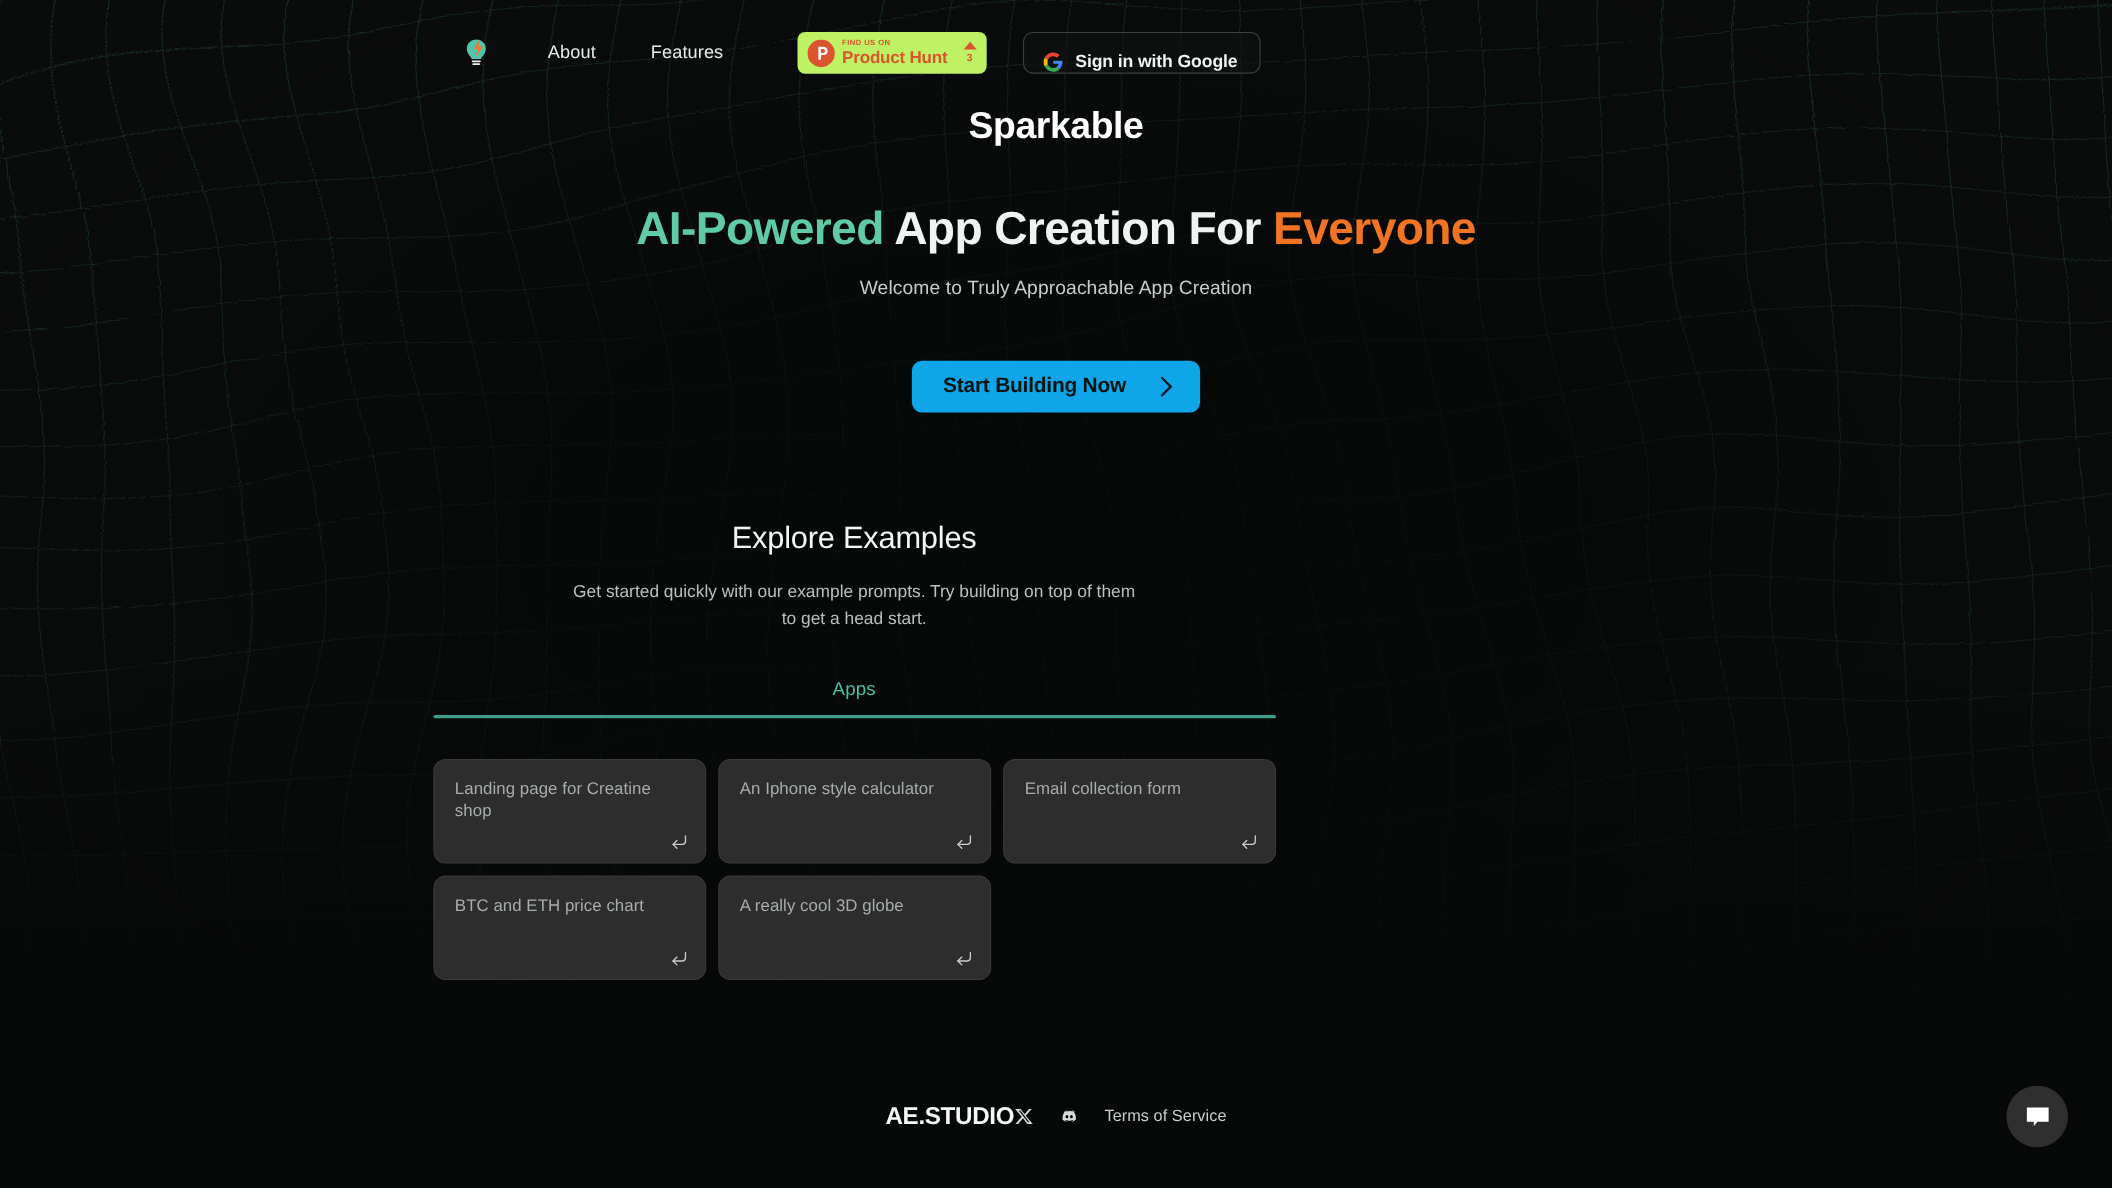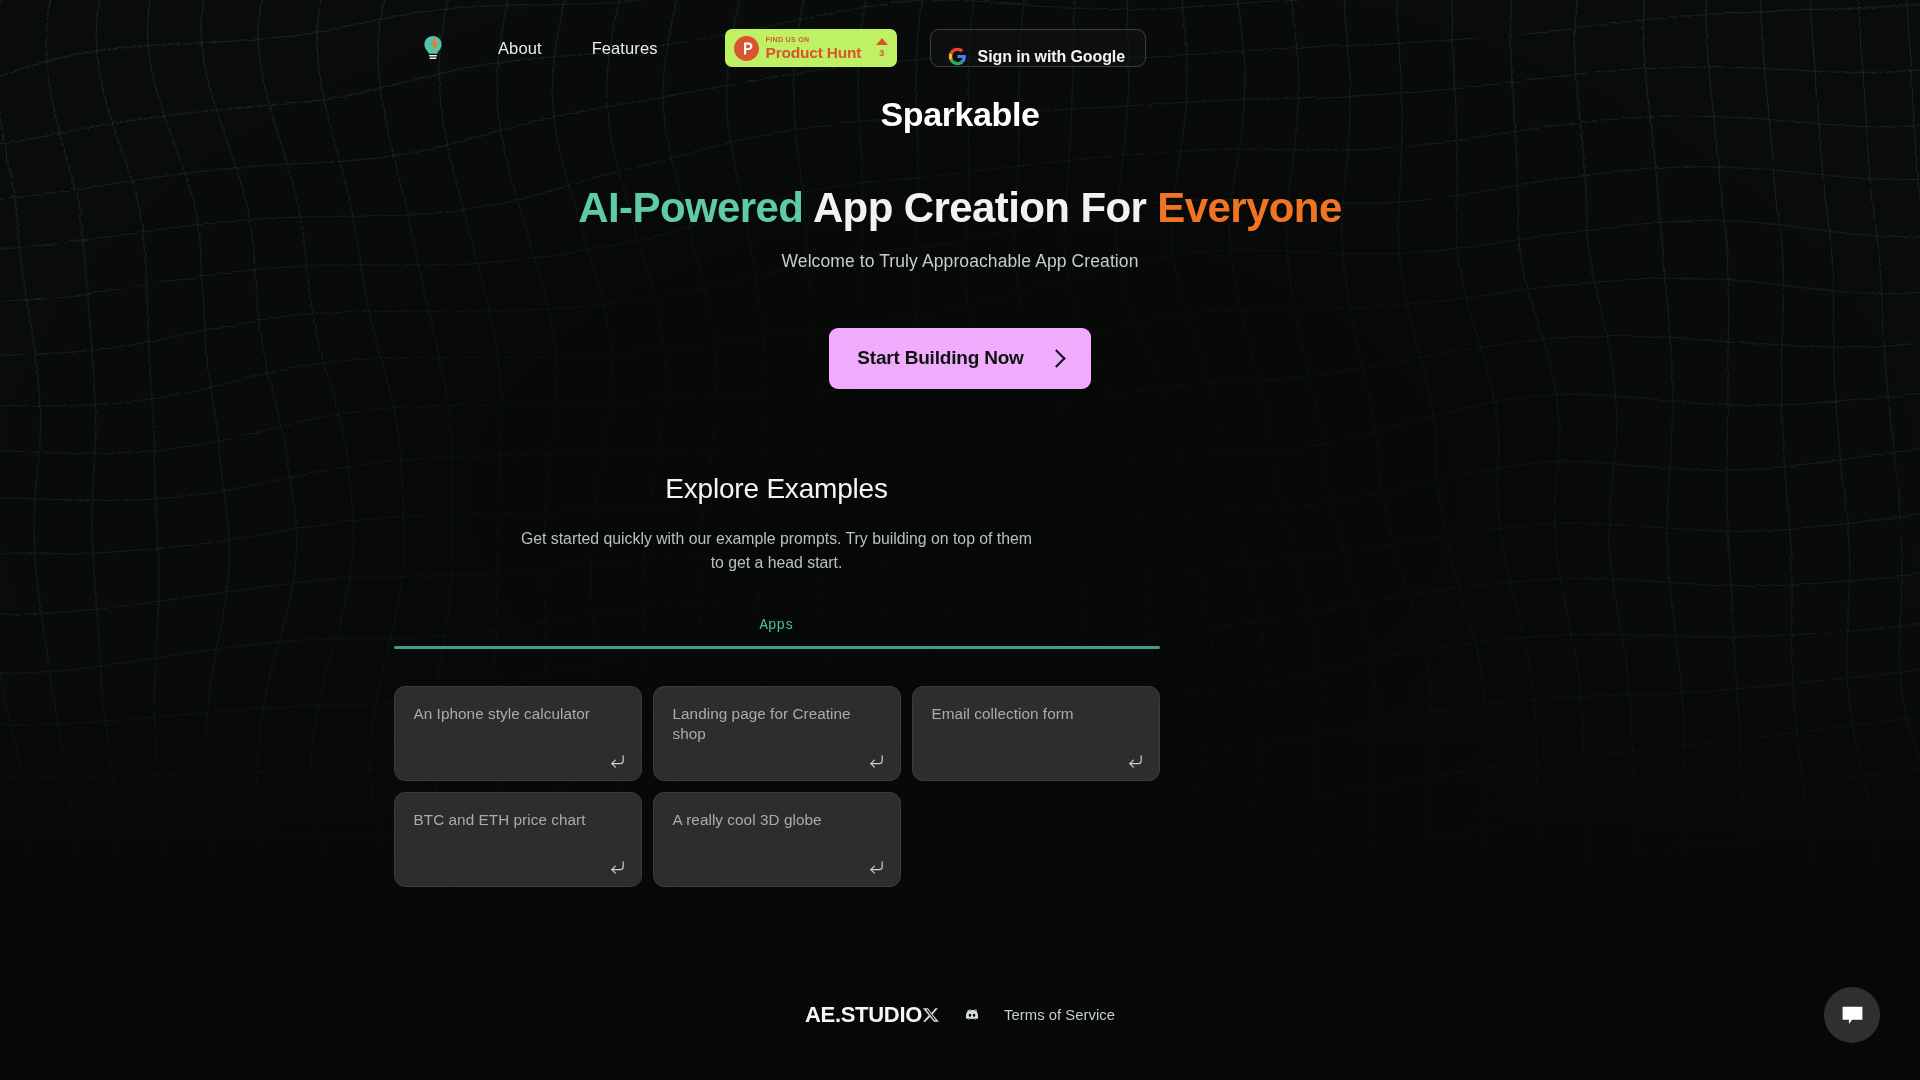--- a/index.html
+++ b/index.html
@@ -182,23 +182,23 @@
   }
   .cta-wrap {
     margin-top: 56px;
     display: flex;
     justify-content: center;
   }
   .cta-btn {
     display: inline-flex;
     align-items: center;
     gap: 26px;
-    height: 61px;
+    height: 47px;
     padding: 0 28px;
-    background: #f0abfc;
+    background: #0ea5e9;
     border: none;
     border-radius: 9px;
     cursor: pointer;
     font-family: "Liberation Sans", sans-serif;
   }
   .cta-label {
     font-size: 19px;
     font-weight: bold;
     color: #0c1411;
     letter-spacing: -0.2px;
@@ -237,27 +237,27 @@
     width: 766px;
     margin-left: auto;
     margin-right: auto;
   }
   .tab-row {
     display: flex;
     justify-content: center;
     padding-bottom: 13px;
   }
   .tab {
-    font-size: 14px;
+    font-size: 17px;
     color: #4cbfa4;
     letter-spacing: 0.1px;
     cursor: pointer;
     background: none;
     border: none;
-    font-family: Liberation Mono, monospace;
+    font-family: Liberation Sans, sans-serif;
   }
   .tab-underline {
     width: 766px;
     height: 3px;
     background: #3f9d8b;
     border-radius: 2px;
   }
 
   .cards {
     margin: 37px auto 0;
@@ -439,29 +439,29 @@
       <div class="tabs">
         <div class="tab-row">
           <button class="tab">Apps</button>
         </div>
         <div class="tab-underline"></div>
       </div>
 
       <div class="cards">
 
         <div class="card">
-          <div class="card-text">An Iphone style calculator</div>
+          <div class="card-text">Landing page for Creatine shop</div>
           <svg class="enter-icon" viewBox="0 0 24 24" fill="none" stroke="#c9cfcd" stroke-width="1.7" stroke-linecap="round" stroke-linejoin="round">
             <polyline points="9 10 4 15 9 20"></polyline>
               <path d="M20 4v7a4 4 0 0 1-4 4H4"></path>
           </svg>
         </div>
 
         <div class="card">
-          <div class="card-text">Landing page for Creatine shop</div>
+          <div class="card-text">An Iphone style calculator</div>
           <svg class="enter-icon" viewBox="0 0 24 24" fill="none" stroke="#c9cfcd" stroke-width="1.7" stroke-linecap="round" stroke-linejoin="round">
             <polyline points="9 10 4 15 9 20"></polyline>
               <path d="M20 4v7a4 4 0 0 1-4 4H4"></path>
           </svg>
         </div>
 
         <div class="card">
           <div class="card-text">Email collection form</div>
           <svg class="enter-icon" viewBox="0 0 24 24" fill="none" stroke="#c9cfcd" stroke-width="1.7" stroke-linecap="round" stroke-linejoin="round">
             <polyline points="9 10 4 15 9 20"></polyline>

